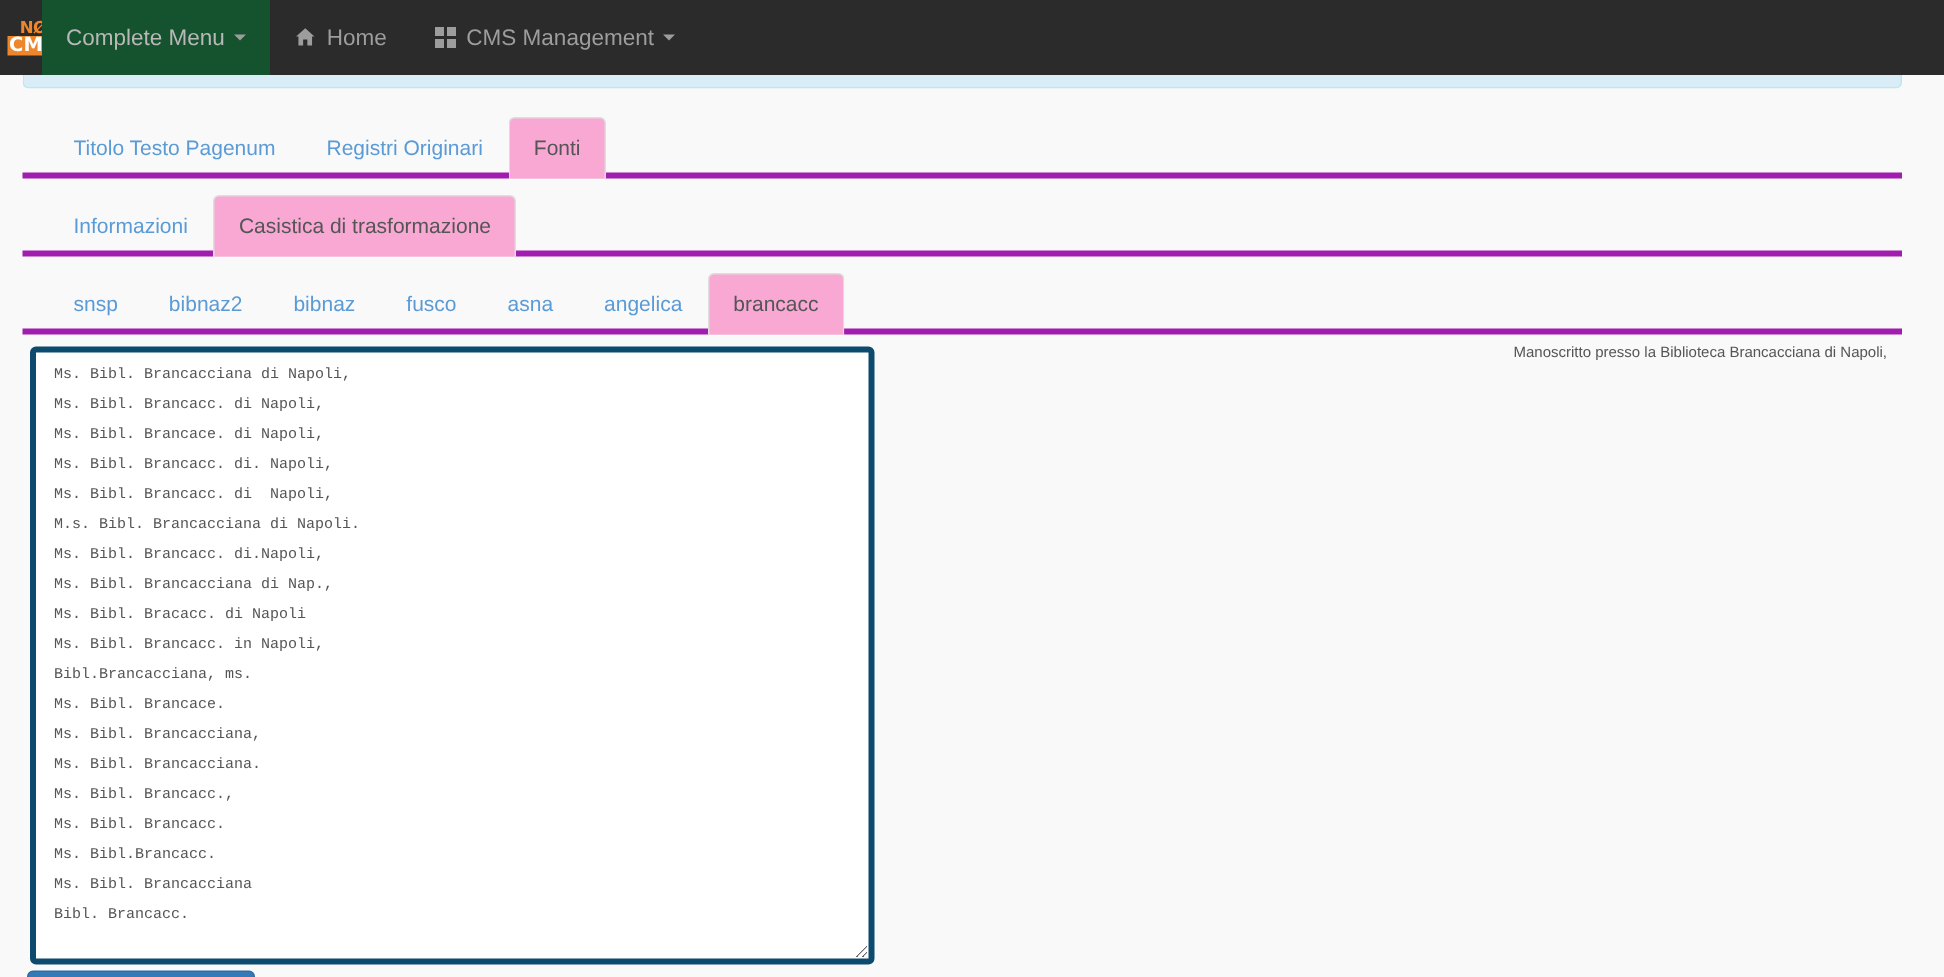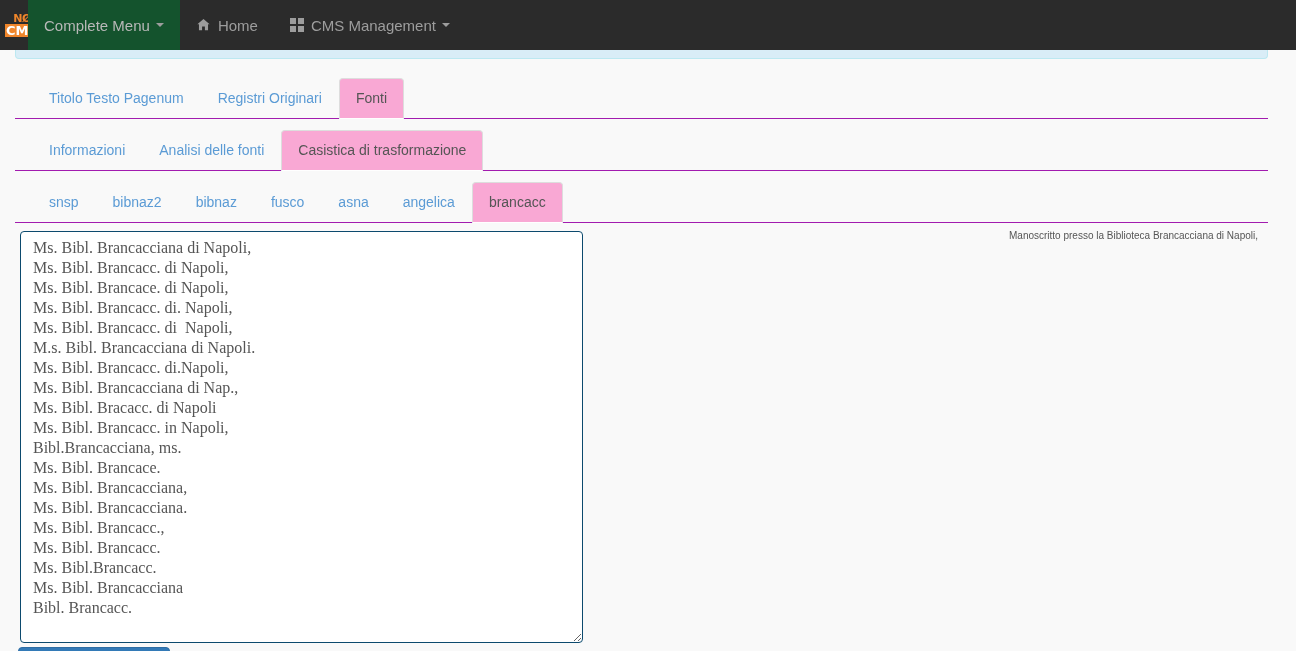--- a/index.html
+++ b/index.html
@@ -67,22 +67,22 @@
     border: 1px solid #bce8f1;
     border-top: none;
     border-bottom-left-radius: 4px;
     border-bottom-right-radius: 4px;
   }
 
   
   .tabs-wrap { position: absolute; left: 15px; }
   .nav-tabs {
     display: flex;
-    align-items: center;
-    border-bottom: 1px solid #a21caf;
+    align-items: flex-start;
+    border-bottom: 4px solid #a21caf;
     height: 41px;
     padding-left: 17px;
   }
   .nav-tabs .tab {
     padding: 10px 16px;
     font-size: 14px;
     color: #5b9bd5;
     line-height: 1.42;
     cursor: pointer;
     border: 1px solid transparent;
@@ -111,26 +111,26 @@
     display: flex;
   }
   .col-left { width: 580px; position: relative; }
   .col-right { flex: 1; position: relative; }
 
   textarea.cases-box {
     position: absolute;
     left: 5px; top: 8px;
     width: 563px; height: 412px;
     padding: 6px 12px;
-    font-family: Liberation Serif, serif;
-    font-size: 16px;
+    font-family: Liberation Mono, monospace;
+    font-size: 10px;
     line-height: 20px;
     color: #555555;
     background: #ffffff;
-    border: 1px solid #0c4a6e;
+    border: 4px solid #0c4a6e;
     border-radius: 4px;
     resize: both;
     overflow: hidden;
     outline: none;
   }
 
   .right-text {
     position: absolute;
     top: 3px; left: 0; right: 10px;
     text-align: right;
@@ -200,21 +200,20 @@
   <div class="nav-tabs">
     <div class="tab">Titolo Testo Pagenum</div>
     <div class="tab">Registri Originari</div>
     <div class="tab active">Fonti</div>
   </div>
 </div>
 
 <div class="tabs-wrap" id="tabs-l2">
   <div class="nav-tabs">
     <div class="tab">Informazioni</div>
-    <div class="tab">Analisi delle fonti</div>
     <div class="tab active">Casistica di trasformazione</div>
   </div>
 </div>
 
 <div class="tabs-wrap" id="tabs-l3">
   <div class="nav-tabs">
     <div class="tab">snsp</div>
     <div class="tab">bibnaz2</div>
     <div class="tab">bibnaz</div>
     <div class="tab">fusco</div>

